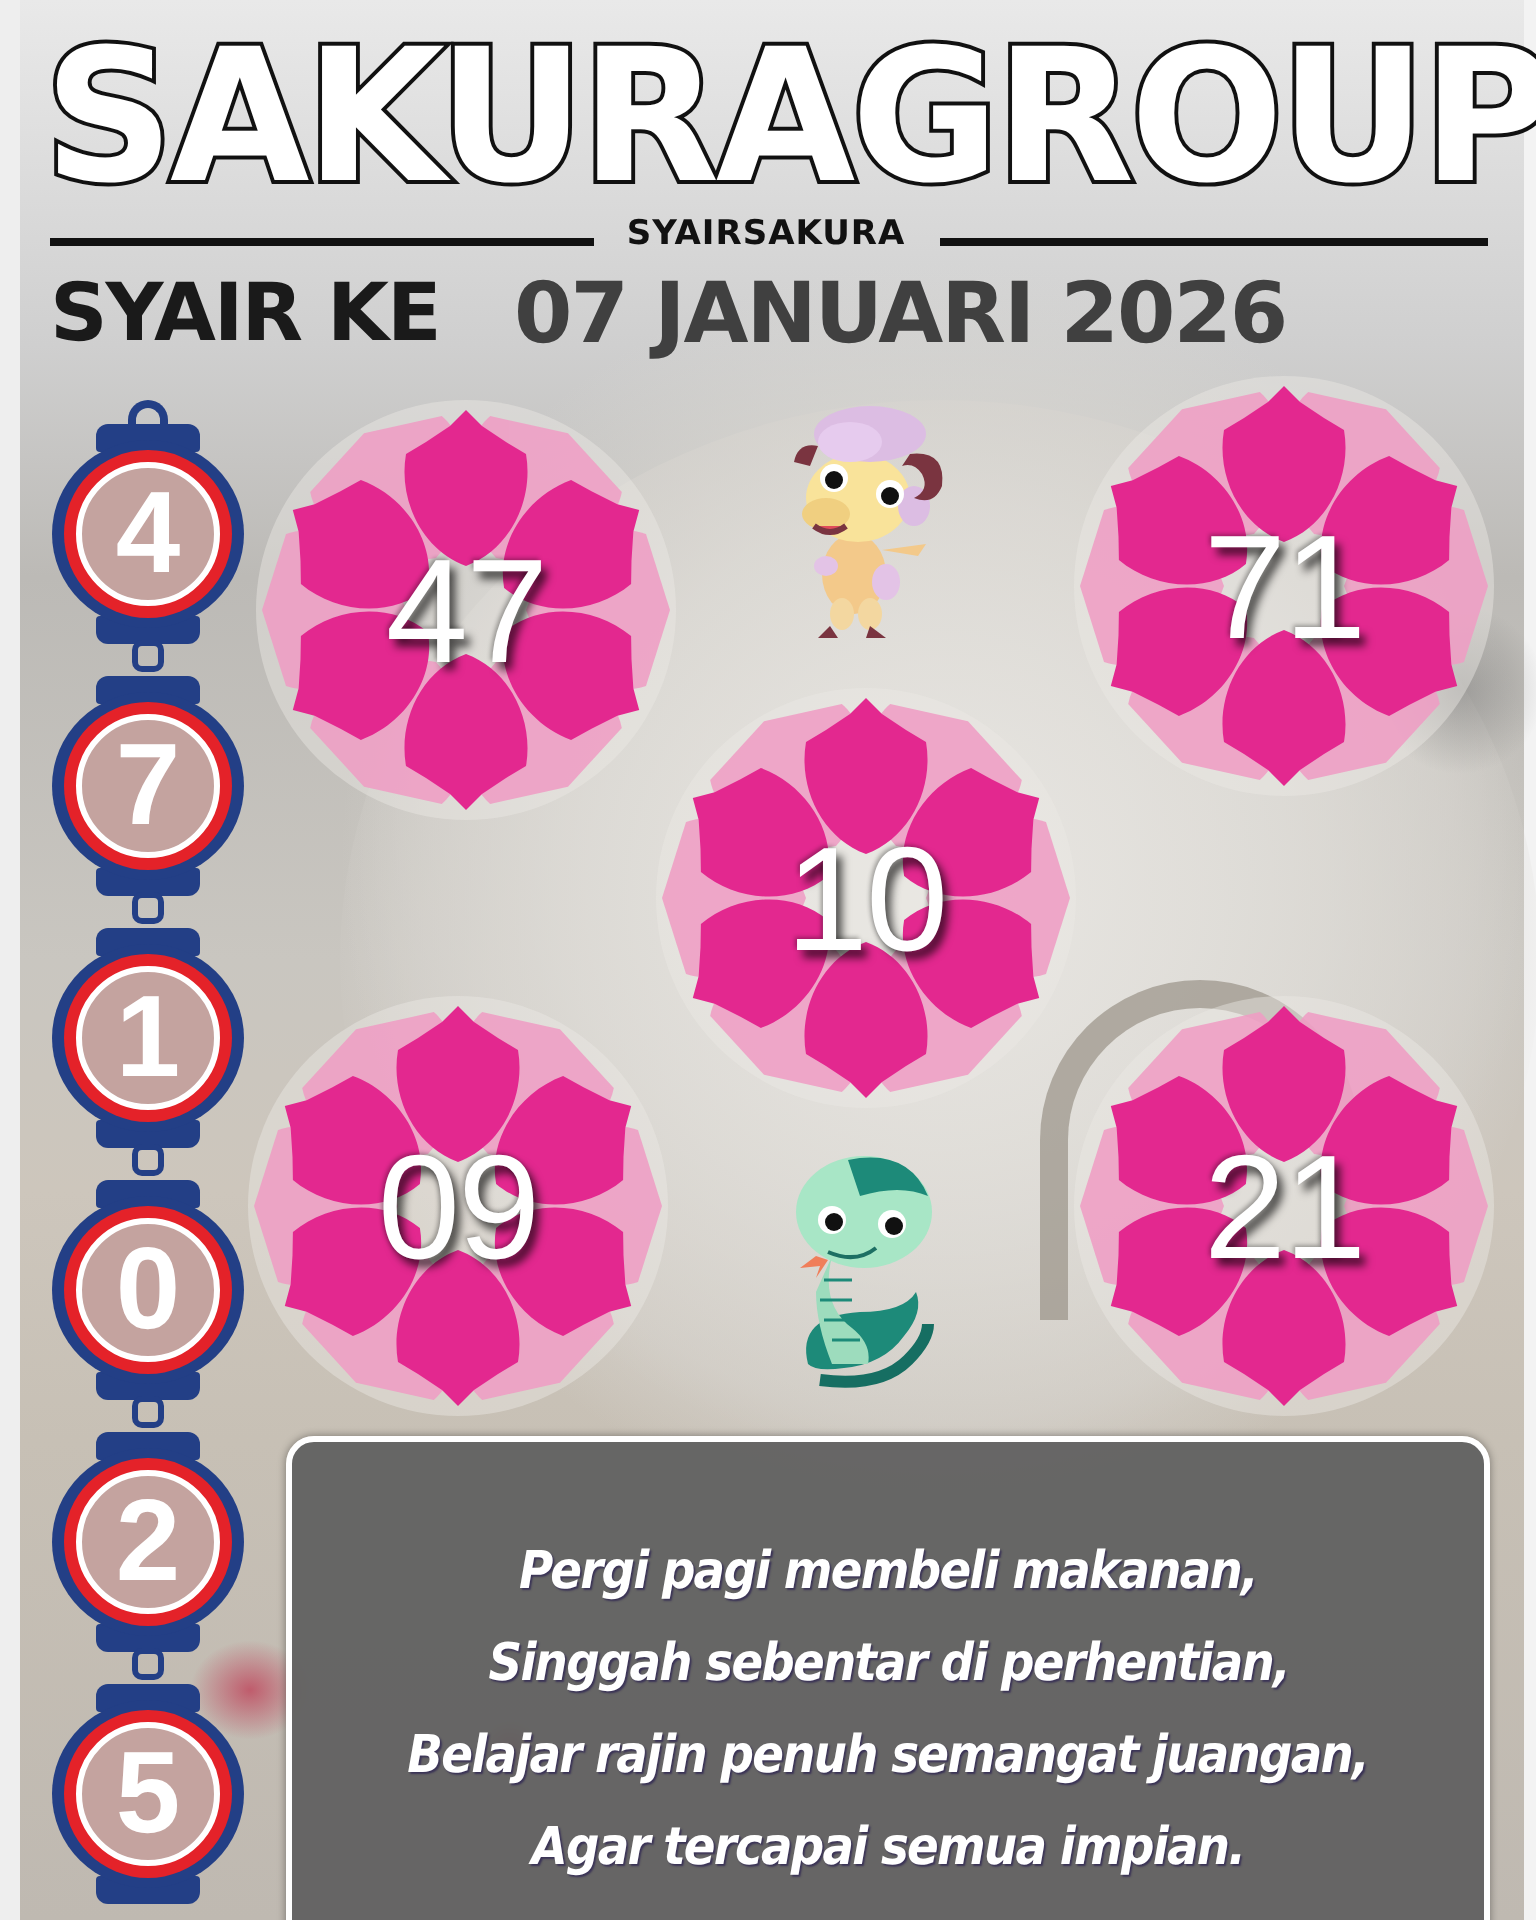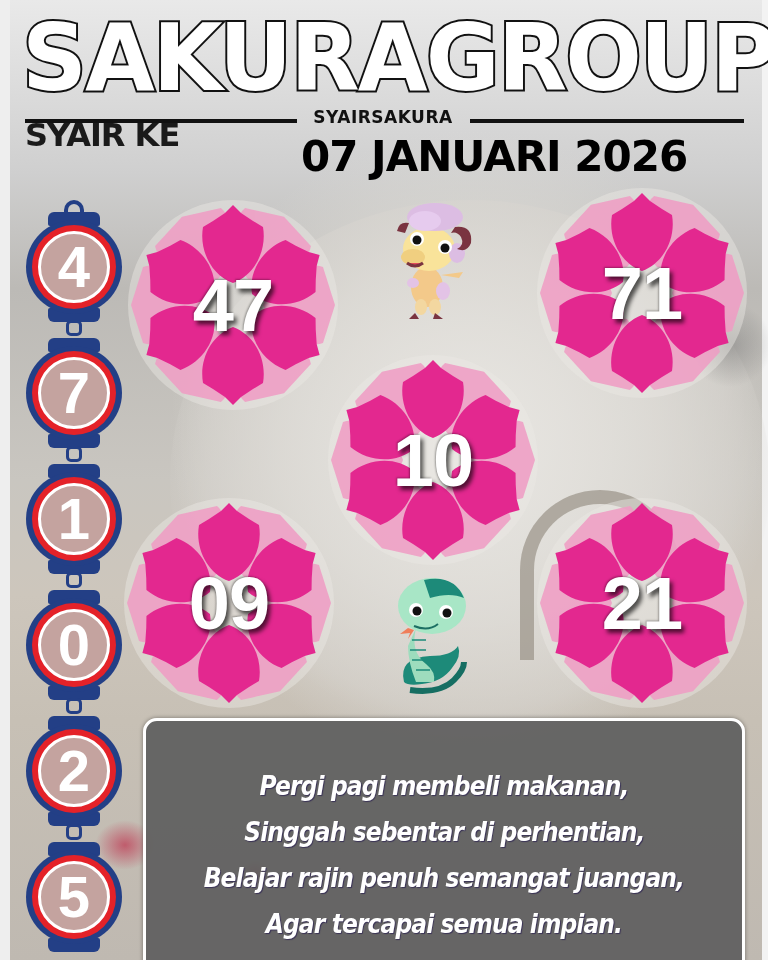--- a/index.html
+++ b/index.html
@@ -48,28 +48,27 @@
     transform-origin: left;
     white-space: nowrap;
   }
   .rule-left { position:absolute; left:25px; top:119px; width:272px; height:4px; background:#111; }
   .rule-right { position:absolute; left:470px; top:119px; width:274px; height:4px; background:#111; }
   .sub-brand {
     position:absolute; left:298px; top:107px; width:170px; text-align:center;
     font-weight: bold; font-size: 17px; color:#111; letter-spacing: 0.5px;
   }
   .syair-ke {
-    position:absolute; left:25px; top:116px;
-    font-weight: bold; font-size: 32px; color:#1a1a1a; letter-spacing:-1px;
+    position:absolute; left:25px; top:134px;
+    font-weight: bold; font-size: 40px; color:#1a1a1a; letter-spacing:-1px;
   }
   .date {
     position:absolute; left:257px; top:132px;
-    font-weight: bold; font-size: 42px; color:#000000; letter-spacing:-1px;
+    font-weight: bold; font-size: 42px; color:#404040; letter-spacing:-1px;
     font-family: "DejaVu Sans", sans-serif;
-    margin-left: 44px;
   }
 
   
   .lantern-col { position:absolute; left:24px; top:208px; width:100px; }
   .lantern {
     position:absolute; left:0; width:100px; height:118px;
   }
   .lantern .hook {
     position:absolute; left:40px; top:-8px; width:20px; height:18px;
     border:4px solid #233f86; border-bottom:none; border-radius:10px 10px 0 0;
@@ -106,21 +105,21 @@
     position:absolute; width:210px; height:210px;
   }
   .flower .halo {
     position:absolute; inset:0; border-radius:50%;
     background: rgba(235,232,228,0.45);
   }
   .flower svg { position:absolute; left:0; top:0; }
   .flower .num {
     position:absolute; left:0; top:0; width:210px; height:210px;
     display:flex; align-items:center; justify-content:center;
-    font-family:"Liberation Sans", sans-serif; font-weight:bold;
+    font-family:"Liberation Sans", sans-serif; font-weight:normal;
     font-size:74px; color:#ffffff; letter-spacing:-1px;
     text-shadow: 3px 4px 4px rgba(0,0,0,0.65), -1px -1px 2px rgba(0,0,0,0.3);
   }
 
   
   .mascot { position:absolute; }
 
   
   .poem {
     position:absolute; left:143px; top:718px; width:602px; height:274px;
@@ -252,21 +251,21 @@
     </svg>
   <div class="num">47</div>
 </div>
 <div class="flower" style="left:537px;top:188px;">
   <div class="halo"></div>
   <svg width="210" height="210" viewBox="-105 -105 210 210">
       <use href="#flower-shape"></use>
     </svg>
   <div class="num">71</div>
 </div>
-<div class="flower" style="left:328px;top:355px;">
+<div class="flower" style="left:328px;top:344px;">
   <div class="halo"></div>
   <svg width="210" height="210" viewBox="-105 -105 210 210">
       <use href="#flower-shape"></use>
     </svg>
   <div class="num">10</div>
 </div>
 <div class="flower" style="left:124px;top:498px;">
   <div class="halo"></div>
   <svg width="210" height="210" viewBox="-105 -105 210 210">
       <use href="#flower-shape"></use>

